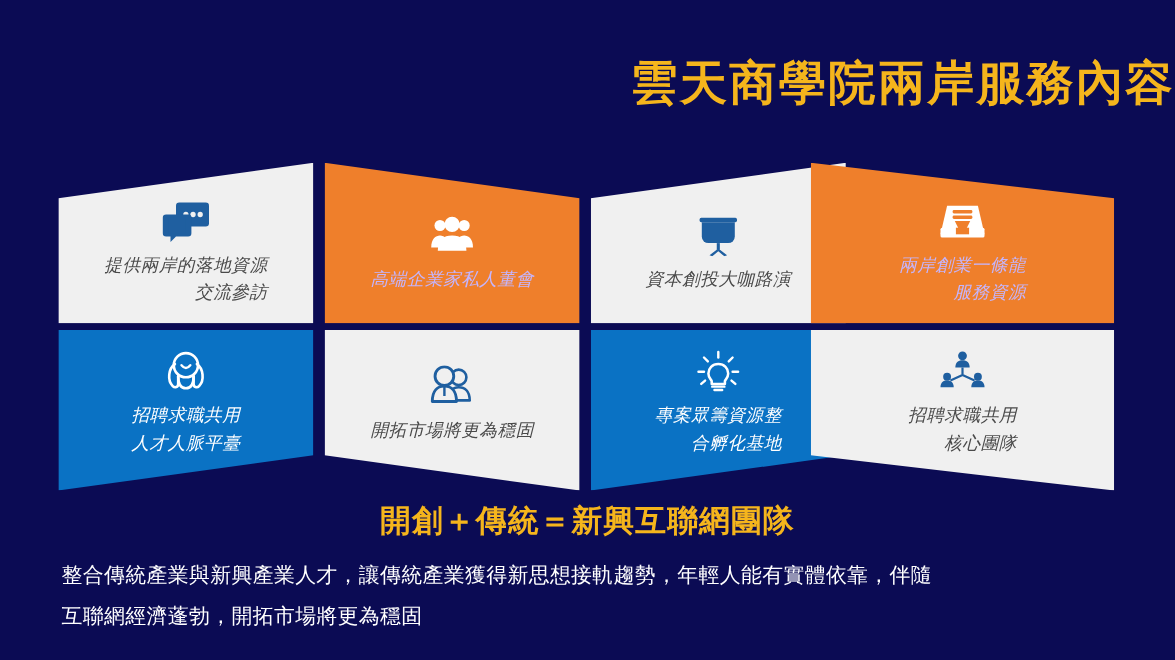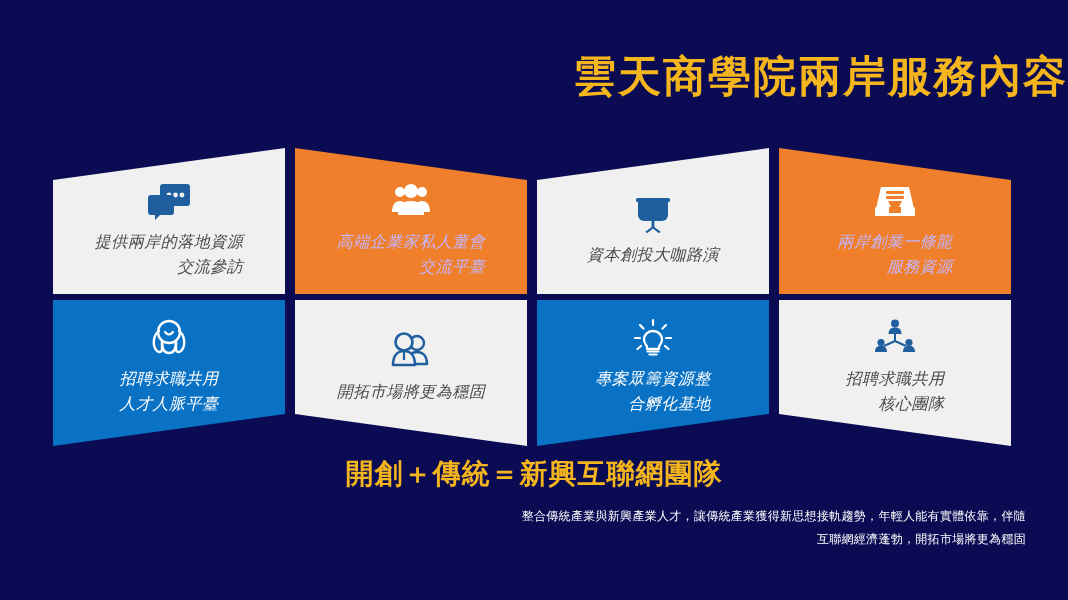--- a/index.html
+++ b/index.html
@@ -54,21 +54,21 @@
 
   .card {
     position: absolute;
     width: 232px;
     height: 146px;
     overflow: hidden;
   }
   .card:nth-child(1) { left: 0px; }
   .card:nth-child(2) { left: 242px; }
   .card:nth-child(3) { left: 484px; }
-  .card:nth-child(4) { left: 726px; }
+  .card:nth-child(4) { left: 684px; padding-left: 44px; }
 
   .card-face {
     position: absolute;
     inset: 0;
   }
   .c-gray  .card-face { background: #f0f0f0; }
   .c-orange .card-face { background: #ef7f2b; }
   .c-blue  .card-face { background: #0a72c4; }
 
   
@@ -133,24 +133,23 @@
     white-space: nowrap;
   }
 
   
   .body-text {
     position: absolute;
     top: 505px;
     left: 56px;
     width: 970px;
     color: #ffffff;
-    font-size: 12px;
+    font-size: 19px;
     line-height: 1.95;
     letter-spacing: 0.3px;
-    text-align: right;
   }
   .body-line { display: block; white-space: nowrap; }
 </style>
 </head>
 <body>
 
 <div class="slide">
 
   <div class="title">雲天商學院兩岸服務內容</div>
 
@@ -186,21 +185,20 @@
               <circle cx="12" cy="10" r="5" fill="#ffffff"></circle>
               <circle cx="34" cy="10" r="5" fill="#ffffff"></circle>
               <path d="M4 30 C4 22 8 19 12 19 C16 19 20 22 20 30 Z" fill="#ffffff"></path>
               <path d="M26 30 C26 22 30 19 34 19 C38 19 42 22 42 30 Z" fill="#ffffff"></path>
               <circle cx="23" cy="9" r="7" fill="#ffffff"></circle>
               <path d="M10 33 C10 23 15 19 23 19 C31 19 36 23 36 33 Z" fill="#ffffff"></path>
             </svg>
           </div>
           <div class="card-text">
             <div>高端企業家私人董會</div>
-            <div>交流平臺</div>
           </div>
         </div>
       </div>
 
       <div class="card c-gray slant-up">
         <div class="card-face"></div>
         <div class="card-inner">
           <div class="card-icon">
             <svg width="42" height="38" viewBox="0 0 42 38">
               <rect x="4" y="3" width="34" height="4" rx="1.5" fill="#1f5fa0"></rect>

